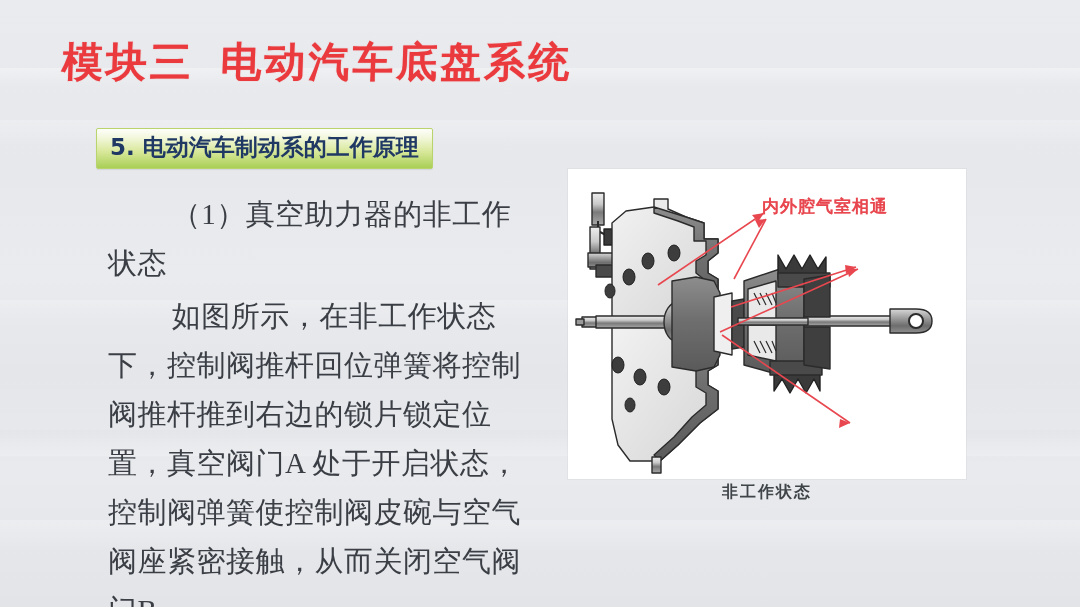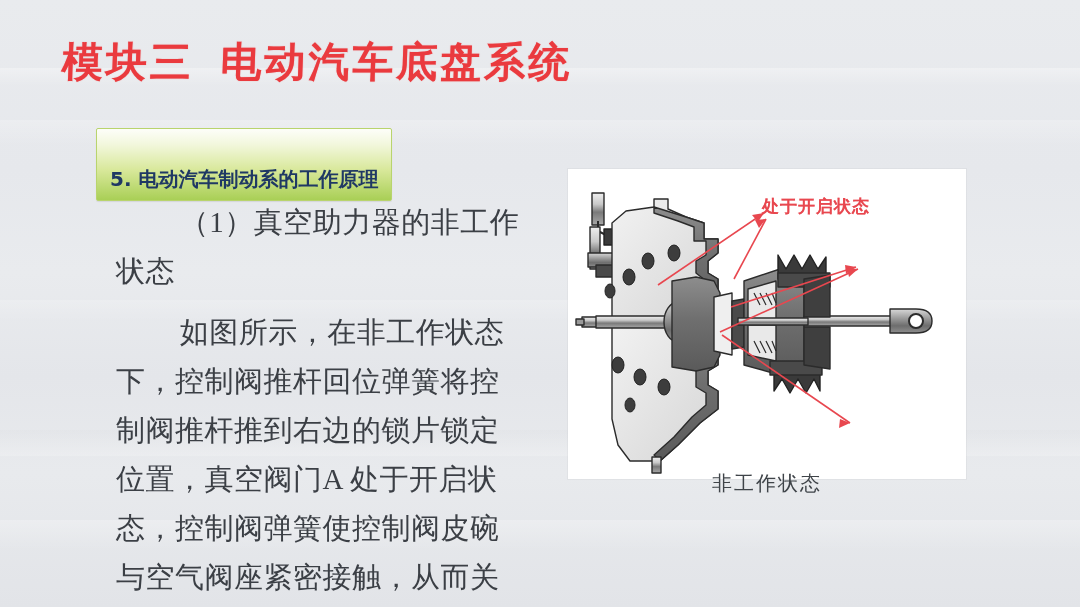--- a/index.html
+++ b/index.html
@@ -38,46 +38,46 @@
   #section-banner{
     position:absolute;left:96px;top:128px;
     padding:4px 13px 6px 13px;
     background:linear-gradient(180deg,#fdfef9 0%,#f2f7dc 22%,#d8e89a 58%,#a9cf56 100%);
     border:1px solid #b9d46d;
     border-radius:2px;
     box-shadow:0 1px 1px rgba(0,0,0,.08);
   }
   #section-banner .txt{
     font-family:"DejaVu Sans","Liberation Sans",sans-serif;
-    font-size:20px;line-height:29px;font-weight:700;
-    color:#1f3864;letter-spacing:0px;white-space:pre;margin-top:32px;
+    font-size:23px;line-height:29px;font-weight:700;
+    color:#1f3864;letter-spacing:0px;white-space:pre;
   }
 
   
   #body-text{
     position:absolute;left:104px;top:186px;width:430px;
     font-family:"Liberation Serif","DejaVu Serif",serif;
     font-size:29px;line-height:49px;
     color:#3b3f45;
     letter-spacing:.5px;
   }
-  #body-text p{margin:12px;white-space:pre-wrap;}
+  #body-text p{margin:4px;white-space:pre-wrap;}
   #body-text p.indent{text-indent:2.2em;}
 
   
   #figure-panel{
     position:absolute;left:568px;top:169px;width:398px;height:310px;
     background:#ffffff;
     box-shadow:0 0 0 1px rgba(0,0,0,.03);
   }
   #figure-caption{
-    position:absolute;left:568px;top:470px;width:398px;
+    position:absolute;left:568px;top:482px;width:398px;
     text-align:center;
     font-family:"Liberation Serif","DejaVu Serif",serif;
-    font-size:20px;font-weight:400;color:#3f4449;letter-spacing:2px;
+    font-size:16px;font-weight:700;color:#3f4449;letter-spacing:2px;
   }
   .fig-label{
     position:absolute;
     font-family:"Liberation Serif","DejaVu Serif",serif;
     font-weight:700;font-size:17px;letter-spacing:1px;
     color:#e8474f;white-space:pre;
     text-shadow:0 0 .5px rgba(232,71,79,.6);
   }
   #label-inner-outer{left:762px;top:195px;}
   #label-vacuum-a{left:800px;top:251px;}
@@ -218,21 +218,21 @@
       <g fill="#e8474f">
         <path d="M196 44 l-12 2 l6 7 Z"></path>
         <path d="M198 50 l-11 1 l4 8 Z"></path>
         <path d="M288 98 l-11 -2 l1 9 Z"></path>
         <path d="M290 100 l-11 -1 l2 9 Z"></path>
         <path d="M282 254 l-10 -4 l-1 9 Z"></path>
       </g>
     </svg>
   </div>
 
-  <div class="fig-label" id="label-inner-outer">处于开启状态</div>
+  <div class="fig-label" id="label-inner-outer">内外腔气室相通</div>
 
   <div id="figure-caption">非工作状态</div>
 
   <div id="footer-bar">
     
     
   </div>
 
 </div>
 

